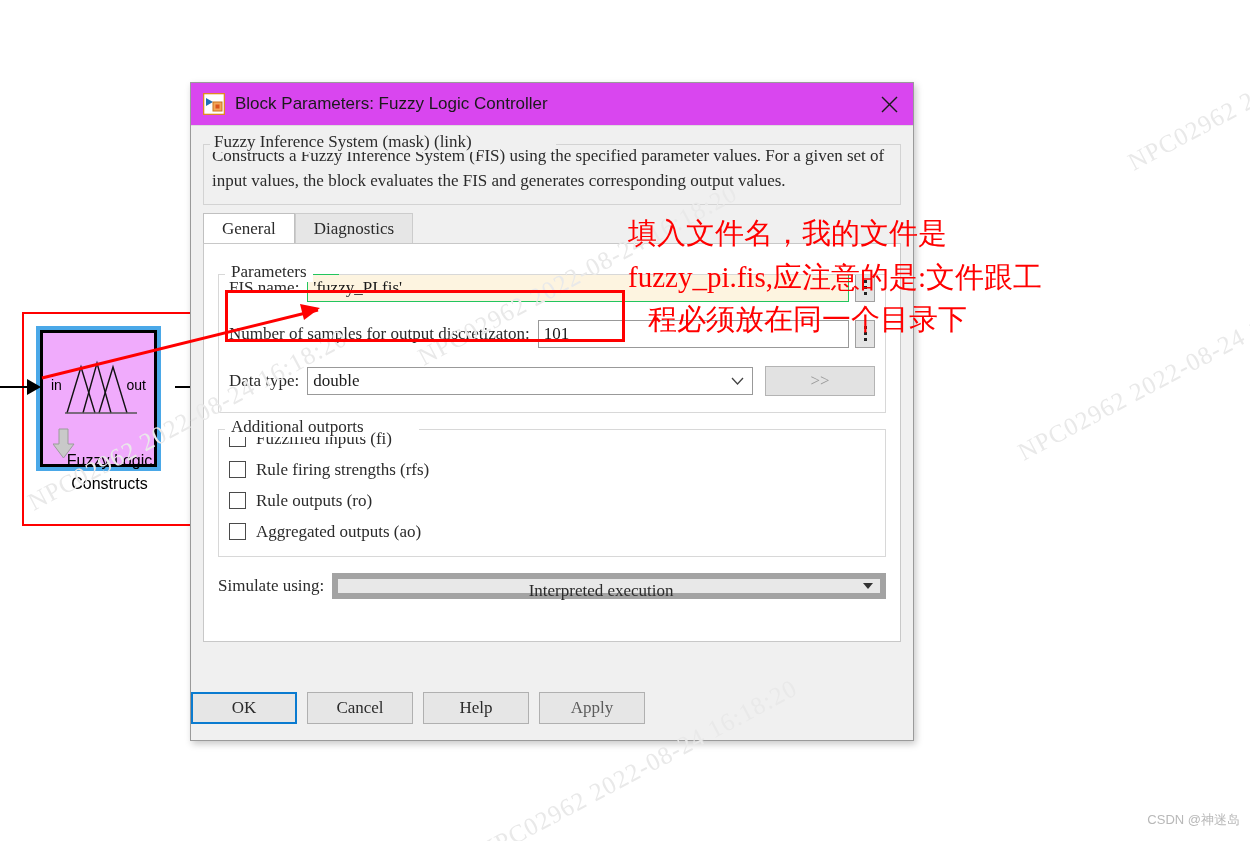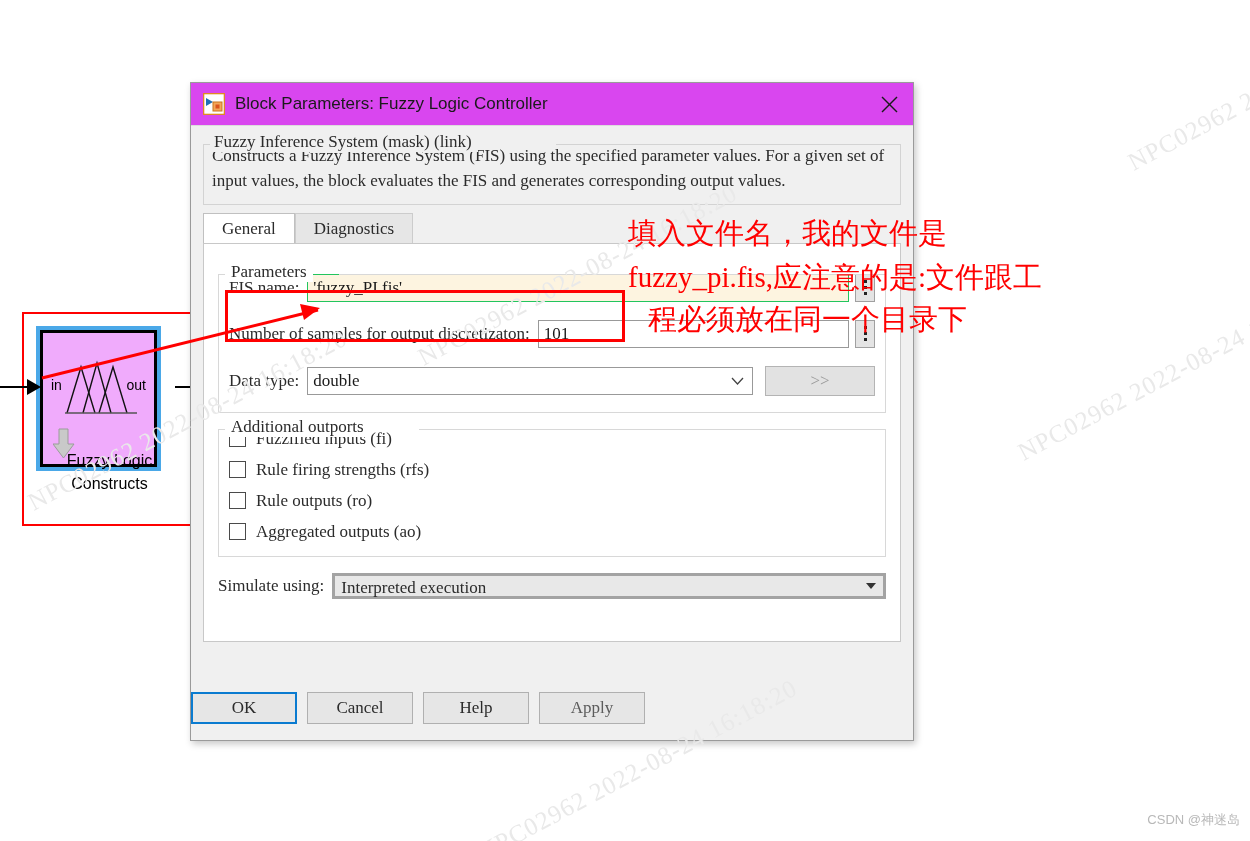--- a/index.html
+++ b/index.html
@@ -306,28 +306,29 @@
     flex: 0 0 auto;
     box-sizing: border-box;
     cursor: pointer;
   }
   .cblabel { font-size: 17px; color: #2b2b2b; }
 
   .sim-row { display: flex; align-items: center; margin-top: 6px; }
   .sim-select {
     flex: 1 1 auto;
     height: 26px;
-    border: 3px solid #a3a3a3;
+    border: 6px solid #a3a3a3;
     background: #e8e8e8;
     font-size: 17px;
     color: #2b2b2b;
     padding: 0 22px 0 6px;
     box-sizing: border-box;
     line-height: 24px;
     position: relative;
+    text-align: center;
   }
   .sim-select .caret {
     position: absolute; right: 7px; top: 50%;
     transform: translateY(-50%);
     width: 0; height: 0;
     border-left: 5px solid transparent;
     border-right: 5px solid transparent;
     border-top: 6px solid #333;
   }
 

